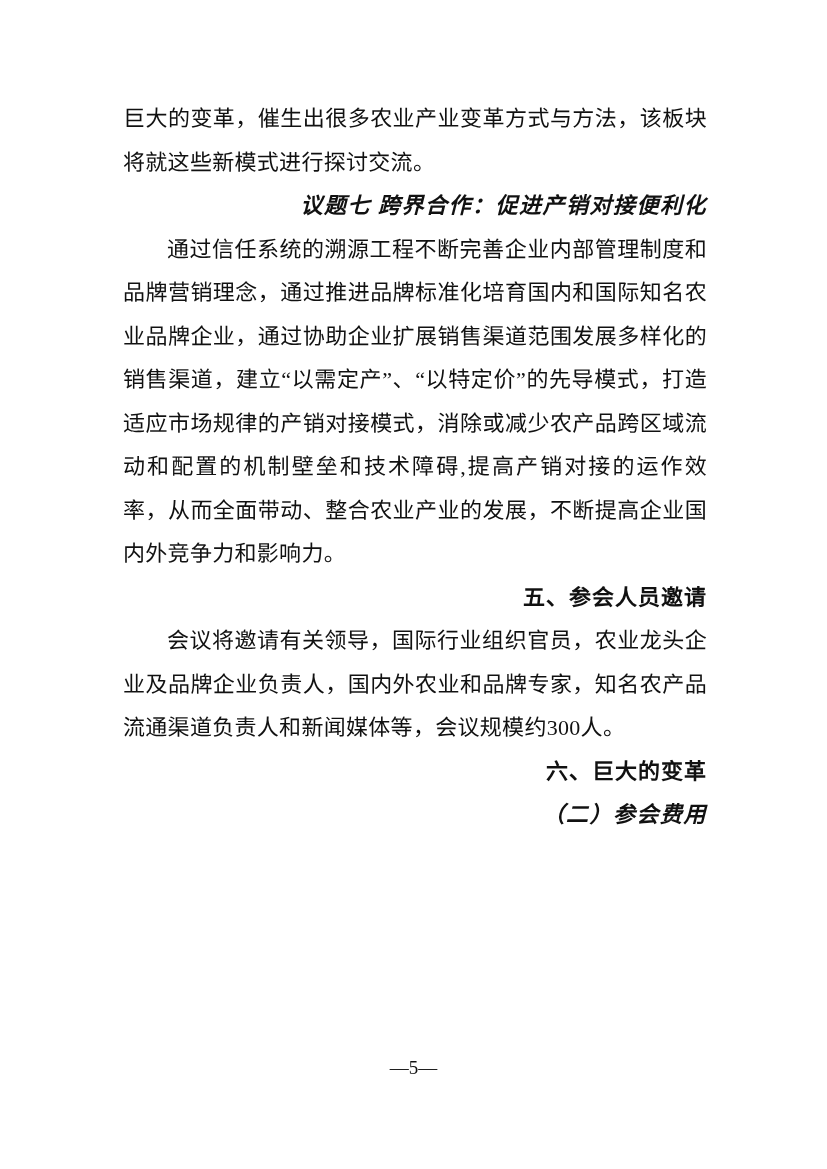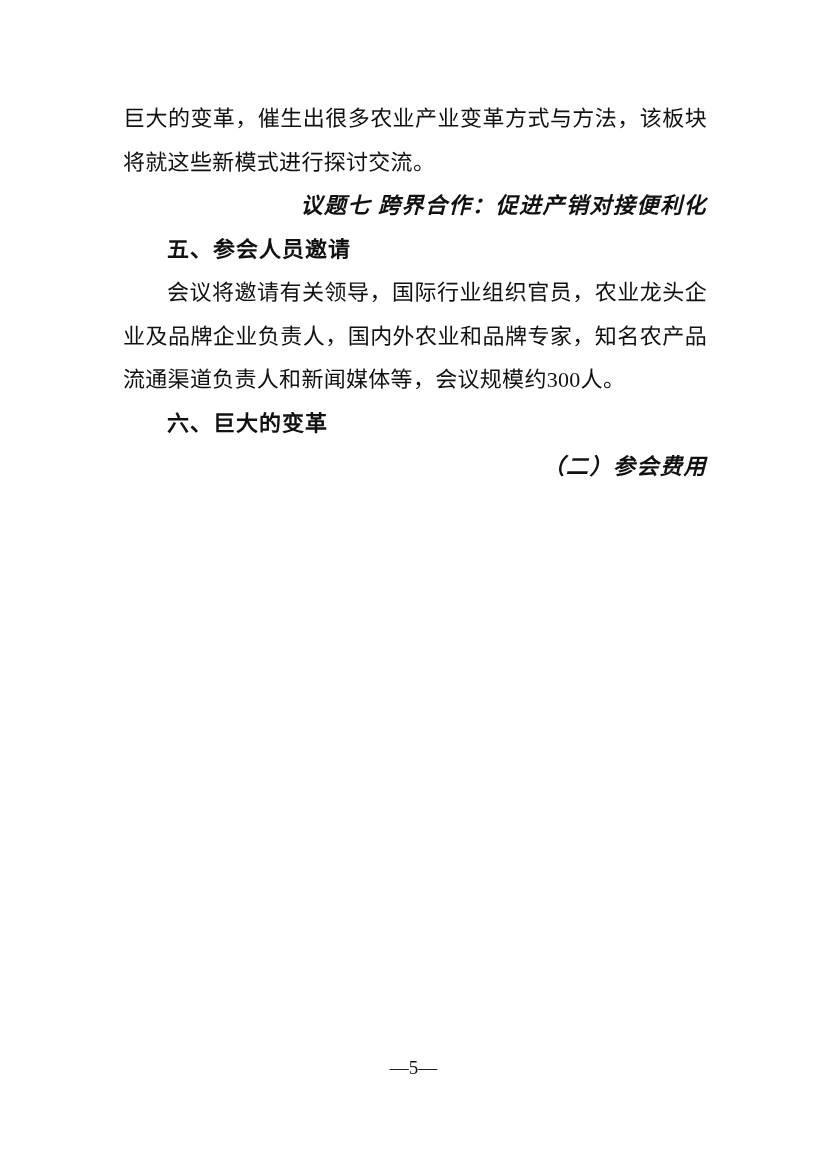--- a/index.html
+++ b/index.html
@@ -47,41 +47,42 @@
     text-indent: 2em;
     text-align: right;
     letter-spacing: 1.5px;
   }
   
   p.h-hei {
     font-family: "Liberation Sans", "DejaVu Sans", sans-serif;
     font-weight: bold;
     font-style: normal;
     text-indent: 2em;
-    text-align: left;
+    text-align: right;
     letter-spacing: 1px;
   }
   .footer {
     position: absolute;
     left: 0;
     top: 1056px;
     width: 827px;
     text-align: center;
     font-size: 19px;
     line-height: 24px;
     color: #111111;
   }
 </style>
 </head>
 <body>
 
 <div class="page">
   <div class="content">
     <p class="para-cont">巨大的变革，催生出很多农业产业变革方式与方法，该板块将就这些新模式进行探讨交流。</p>
     <p class="h-kai">议题七 跨界合作：促进产销对接便利化</p>
+    <p class="para-indent">通过信任系统的溯源工程不断完善企业内部管理制度和品牌营销理念，通过推进品牌标准化培育国内和国际知名农业品牌企业，通过协助企业扩展销售渠道范围发展多样化的销售渠道，建立“以需定产”、“以特定价”的先导模式，打造适应市场规律的产销对接模式，消除或减少农产品跨区域流动和配置的机制壁垒和技术障碍,提高产销对接的运作效率，从而全面带动、整合农业产业的发展，不断提高企业国内外竞争力和影响力。</p>
     <p class="h-hei">五、参会人员邀请</p>
     <p class="para-indent">会议将邀请有关领导，国际行业组织官员，农业龙头企业及品牌企业负责人，国内外农业和品牌专家，知名农产品流通渠道负责人和新闻媒体等，会议规模约300人。</p>
     <p class="h-hei">六、巨大的变革</p>
     <p class="h-kai">（二）参会费用</p>
   </div>
 
   <div class="footer">—5—</div>
 </div>
 
 </body></html>

